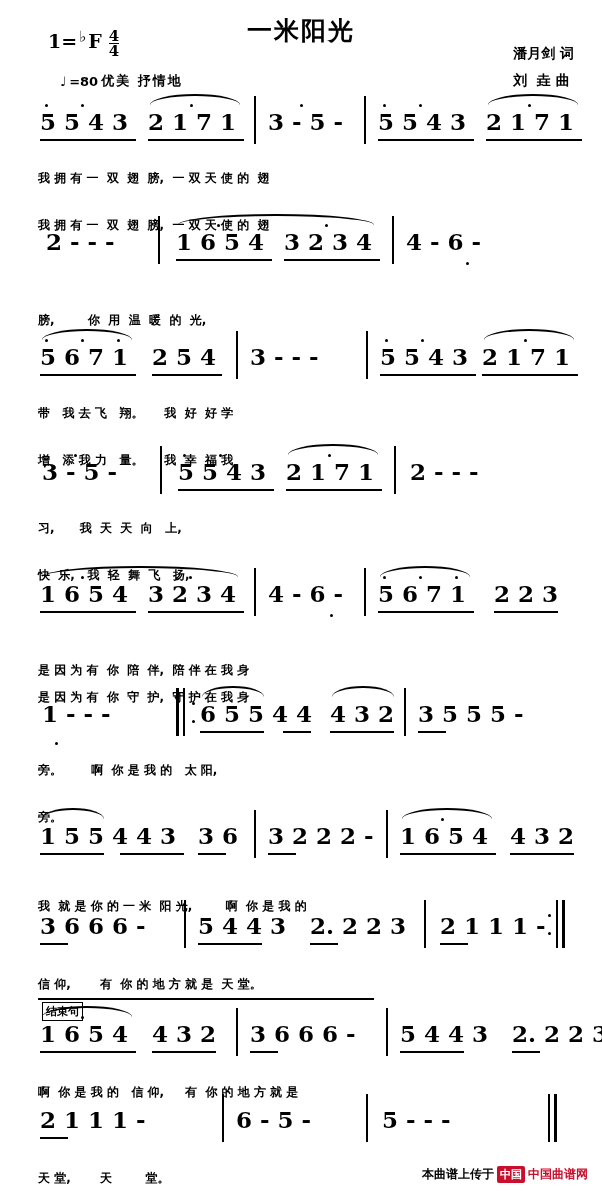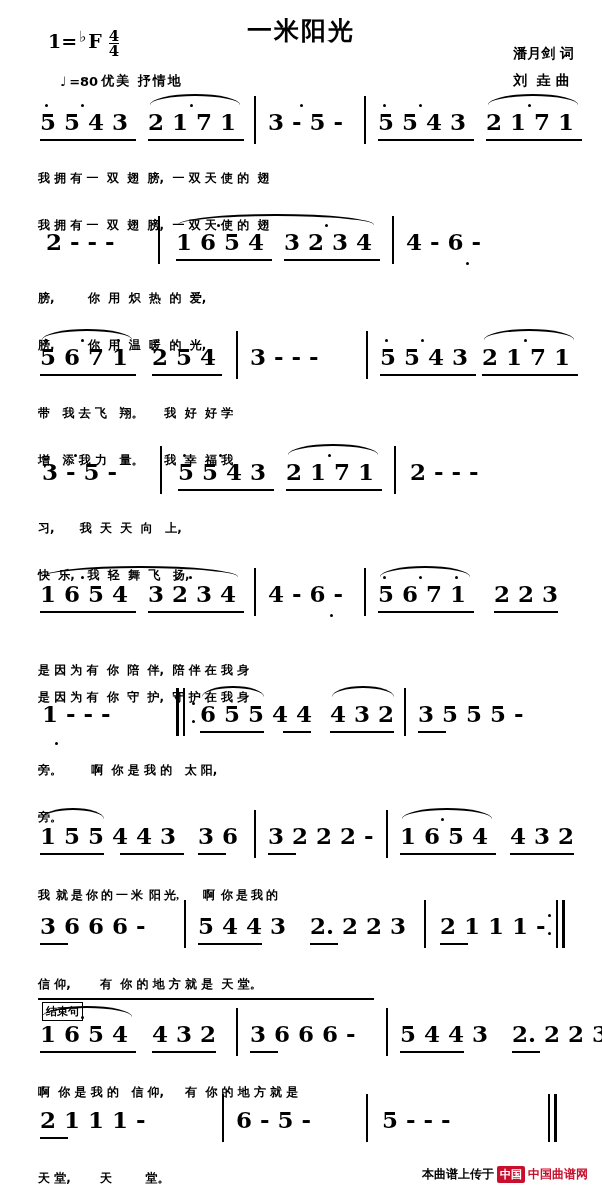--- a/index.html
+++ b/index.html
@@ -158,23 +158,20 @@
       <span class="abs" style="left:284px;top:0;">3 2 3 4</span>
       <span class="abs" style="left:406px;top:0;">4 - 6 -</span>
       <span class="beam" style="left:176px;top:31px;width:96px;"></span>
       <span class="beam" style="left:284px;top:31px;width:96px;"></span>
       <span class="dot" style="left:217px;top:-4px;"></span>
       <span class="dot" style="left:325px;top:-4px;"></span>
       <span class="dot" style="left:466px;top:34px;"></span>
       <span class="slur" style="left:178px;top:-14px;width:196px;"></span>
       <span class="bar" style="left:158px;top:-12px;height:48px;"></span>
       <span class="bar" style="left:392px;top:-12px;height:48px;"></span>
-    </div>
-    <div class="lyr" style="top:8px;">
-      <span class="abs" style="left:38px;">膀,        你  用  炽  热  的  爱,</span>
     </div>
     <div class="lyr" style="top:30px;">
       <span class="abs" style="left:38px;">膀,        你  用  温  暖  的  光,</span>
     </div>
   </div>
 
   <div class="row" style="top:343px;">
     <div class="notes">
       <span class="abs" style="left:40px;top:0;">5 6 7 1</span>
       <span class="abs" style="left:152px;top:0;">2 5 4</span>
@@ -299,21 +296,21 @@
       <span class="beam" style="left:198px;top:31px;width:28px;"></span>
       <span class="beam" style="left:268px;top:31px;width:28px;"></span>
       <span class="beam" style="left:400px;top:31px;width:96px;"></span>
       <span class="beam" style="left:510px;top:31px;width:64px;"></span>
       <span class="slur" style="left:42px;top:-14px;width:62px;"></span>
       <span class="slur" style="left:402px;top:-14px;width:90px;"></span>
       <span class="dot" style="left:441px;top:-4px;"></span>
       <span class="bar" style="left:254px;top:-12px;height:48px;"></span>
       <span class="bar" style="left:386px;top:-12px;height:48px;"></span>
     </div>
-    <div class="lyr" style="top:10px;font-family:Liberation Serif, serif;">
+    <div class="lyr" style="top:22px;">
       <span class="abs" style="left:38px;">我  就 是 你 的 一 米  阳 光,        啊  你 是 我 的</span>
     </div>
   </div>
 
   <div class="row" style="top:912px;">
     <div class="notes">
       <span class="abs" style="left:40px;top:0;">3 6 6 6 -</span>
       <span class="abs" style="left:198px;top:0;">5 4 4 3</span>
       <span class="abs" style="left:310px;top:0;">2. 2 2 3</span>
       <span class="abs" style="left:440px;top:0;">2 1 1 1 -</span>

